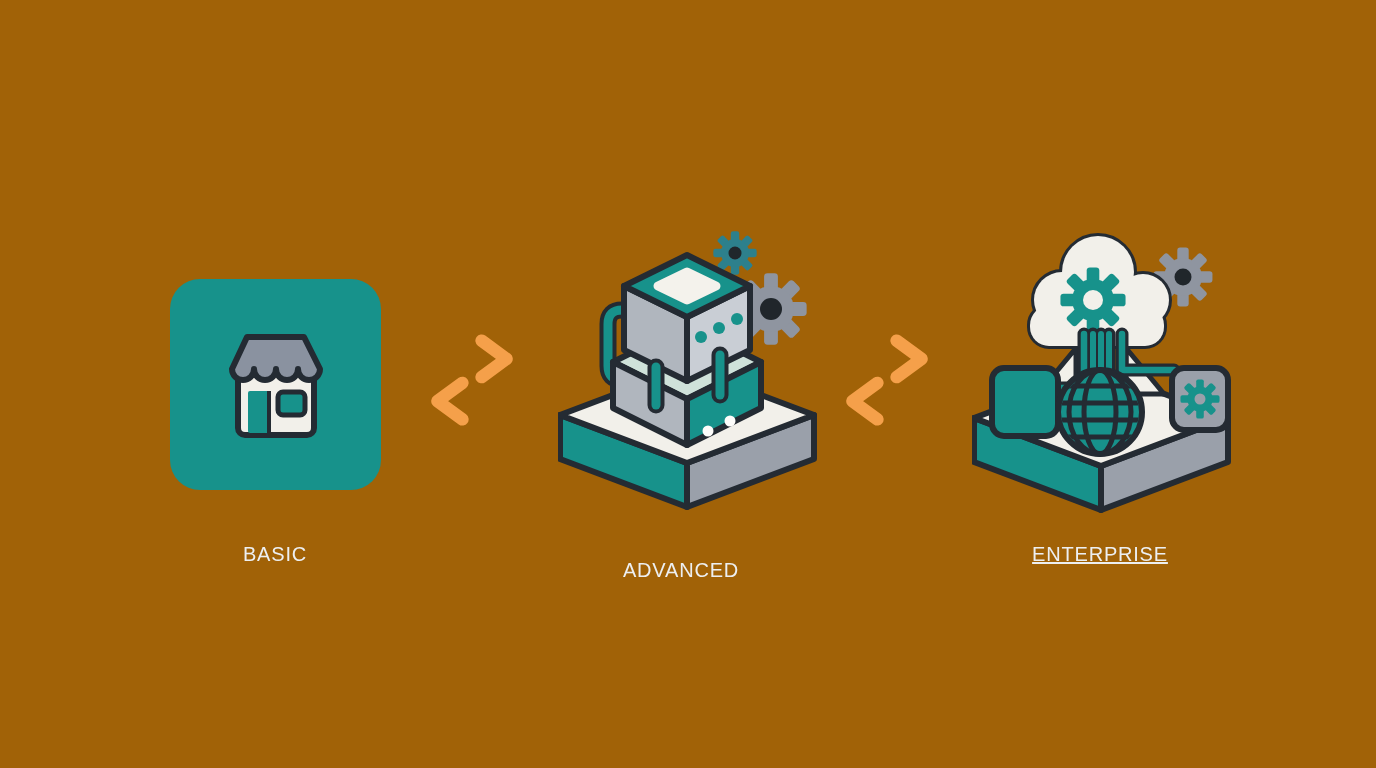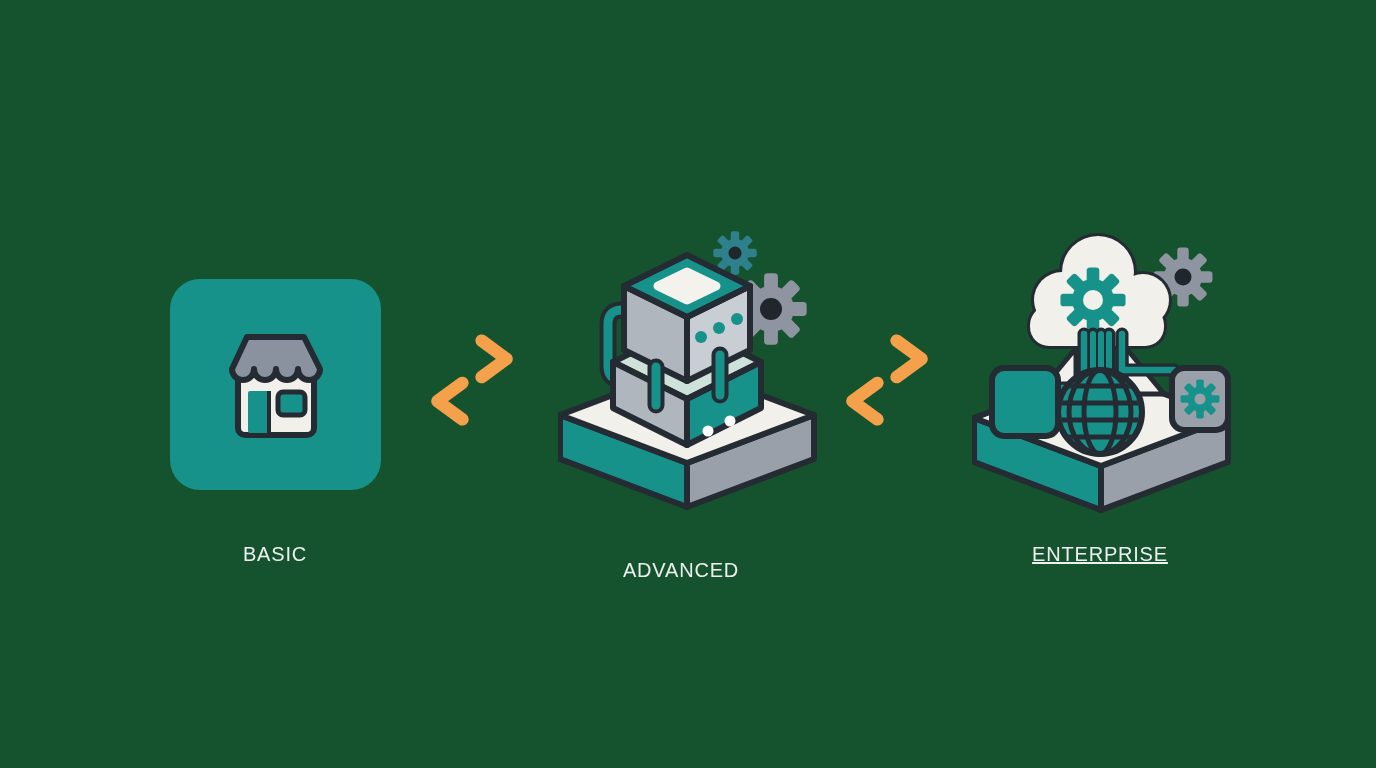--- a/index.html
+++ b/index.html
@@ -1,16 +1,16 @@
 <!DOCTYPE html>
 <html><head>
 <meta charset="utf-8">
 <style>
   html,body{margin:0;padding:0;background:#20262b;}
-  #stage{position:relative;width:1376px;height:768px;background:#14532d;overflow:hidden;
+  #stage{position:relative;width:1376px;height:768px;background:#a16207;overflow:hidden;
          font-family:"Liberation Sans",sans-serif;}
   .abs{position:absolute;}
   .stage-label{position:absolute;top:543px;transform:translateX(-50%);
     color:#edeff1;font-size:20px;font-weight:500;letter-spacing:0.8px;white-space:nowrap;}
   .basic-tile{position:absolute;left:168px;top:277px;width:215px;height:215px;}
   svg{display:block;}
 </style>
 </head>
 <body>
 

